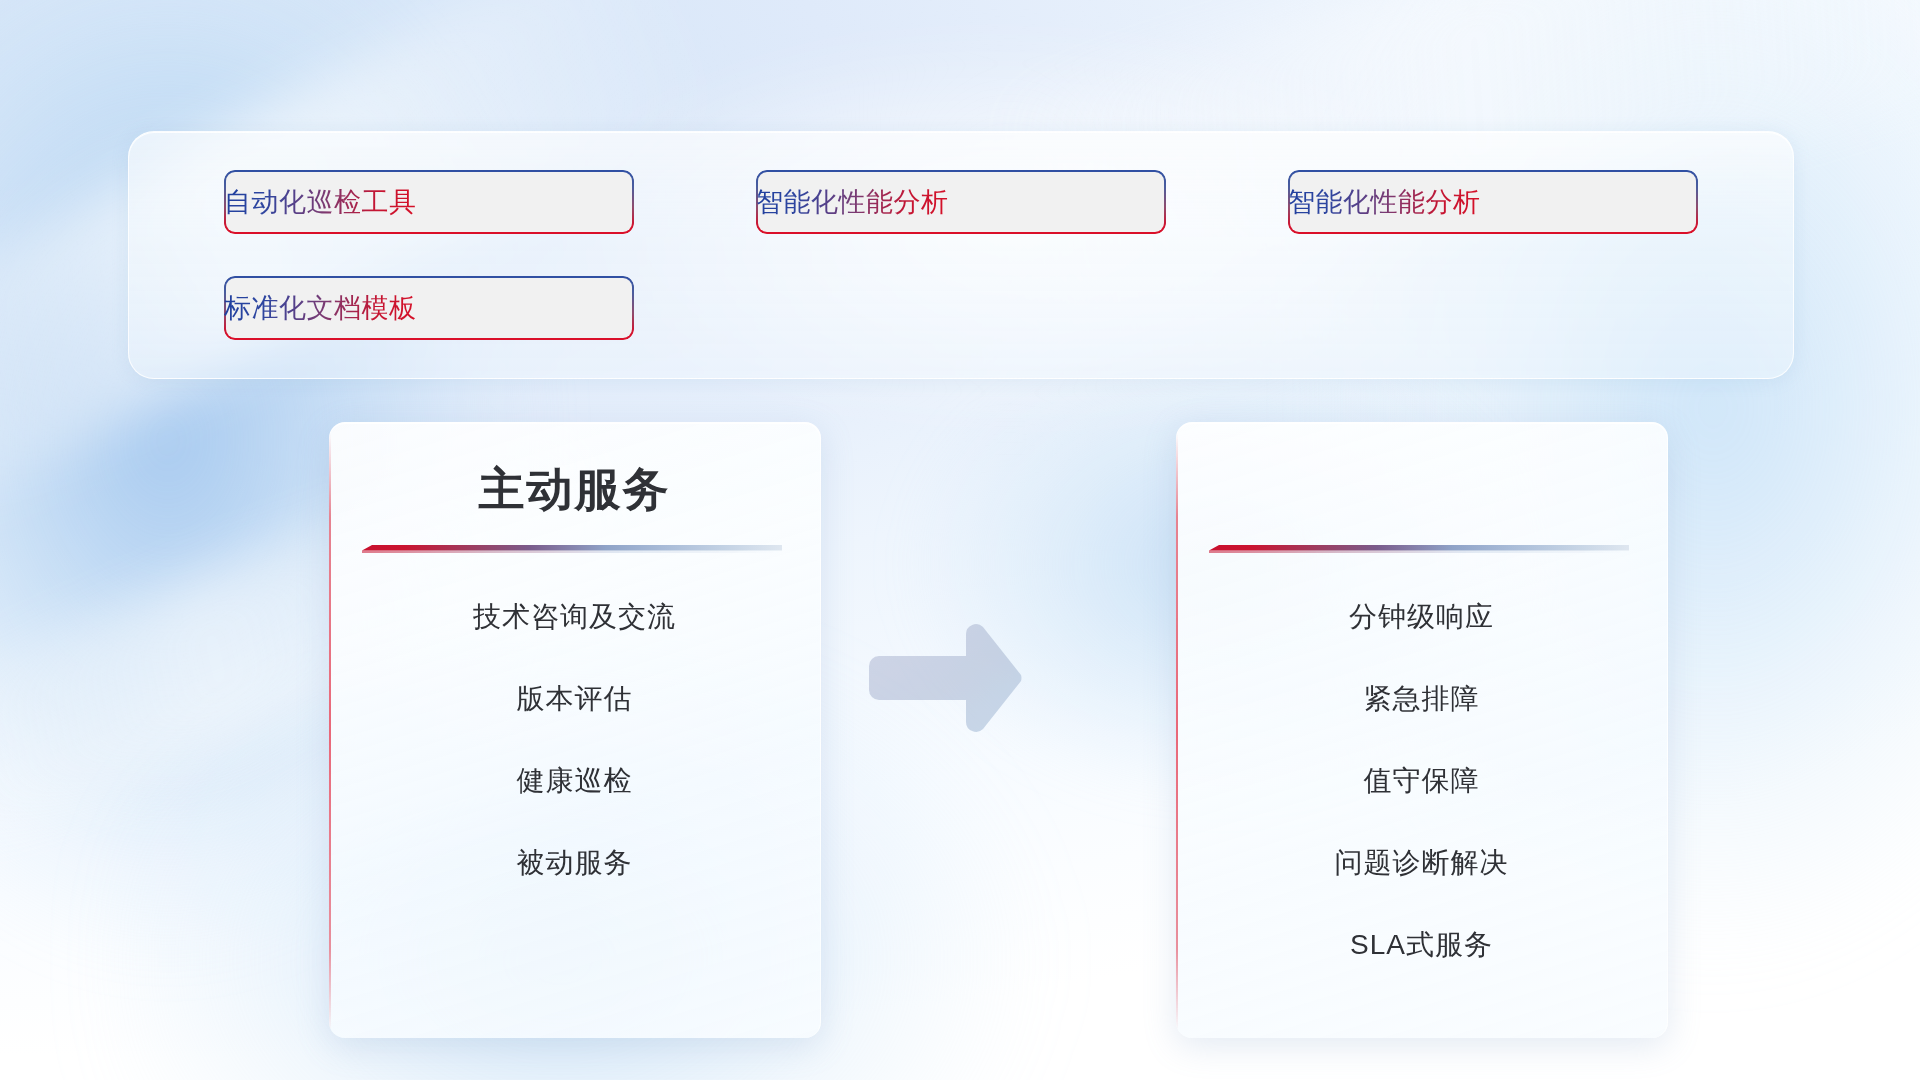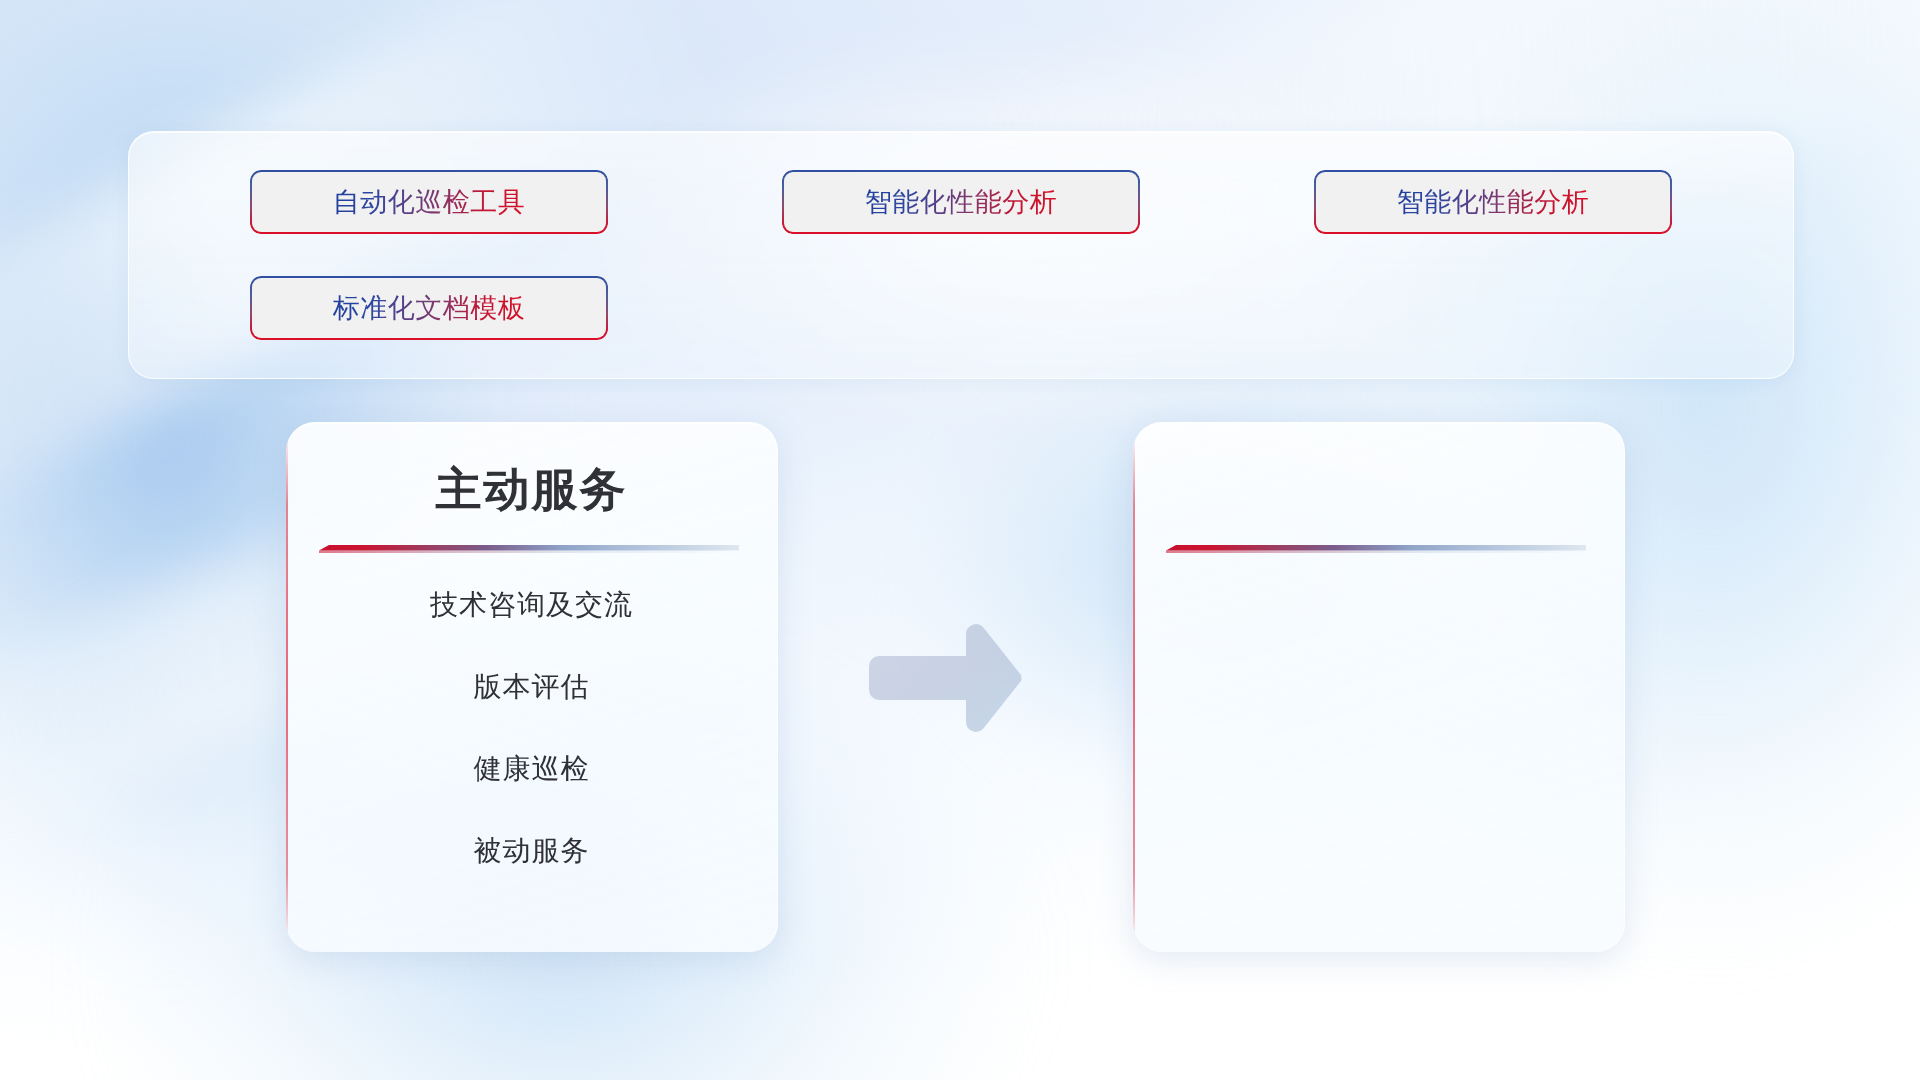--- a/index.html
+++ b/index.html
@@ -66,24 +66,24 @@
     grid-template-columns:repeat(3,1fr);
     grid-template-rows:repeat(2,1fr);
     align-items:center;
     justify-items:center;
     padding:26px 34px;
     box-sizing:border-box;
     row-gap:18px;
   }
   .pill{
     position:relative;
-    width:358px;height:64px;
+    width:410px;height:64px;
     border-radius:11px;
     background:#f1f1f1;
-    display:flex;align-items:center;justify-content:center;
+    display:flex;align-items:center;justify-content:flex-start;
     box-sizing:border-box;
   }
   .pill::before{
     content:"";position:absolute;inset:0;border-radius:11px;
     padding:2px;
     background:linear-gradient(180deg,#2f4fa3 0%,#4a5d9e 26%,#8f4b6d 58%,#cf1330 86%,#dc0f28 100%);
     -webkit-mask:linear-gradient(#000 0 0) content-box, linear-gradient(#000 0 0);
     -webkit-mask-composite:xor;
     mask:linear-gradient(#000 0 0) content-box, linear-gradient(#000 0 0);
     mask-composite:exclude;
@@ -96,28 +96,29 @@
     font-weight:400;
     background:linear-gradient(100deg,#1f3f9e 0%,#2f46a0 22%,#7b3a72 52%,#c51532 78%,#d70f26 100%);
     -webkit-background-clip:text;background-clip:text;
     color:transparent;
     white-space:nowrap;
   }
 
   
   .card{
     position:absolute;
-    width:492px;height:530px;
-    border-radius:29px;
+    width:492px;height:616px;
+    border-radius:16px;
     background:linear-gradient(163deg, rgba(255,255,255,.90) 0%, rgba(252,254,255,.86) 30%, rgba(246,251,255,.80) 62%, rgba(248,252,255,.86) 100%);
     box-shadow:0 8px 34px rgba(113,152,197,.20), 0 1px 0 rgba(255,255,255,.9) inset;
     overflow:hidden;
     box-sizing:border-box;
     border-top:1px solid rgba(255,255,255,.9);
     border-right:1px solid rgba(255,255,255,.7);
+    margin-left:43px;
   }
   .card::after{
     content:"";position:absolute;left:0;top:10px;bottom:6px;width:2px;
     background:linear-gradient(180deg, rgba(226,120,135,0) 0%, rgba(226,110,126,.85) 14%, rgba(232,96,114,.95) 50%, rgba(228,116,132,.80) 86%, rgba(226,120,135,0) 100%);
     border-radius:2px;
   }
   .card-left{left:286px;top:422px;}
   .card-right{left:1133px;top:422px;}
 
   .card-title{
@@ -135,21 +136,21 @@
     position:absolute;inset:0;
     background:linear-gradient(92deg,#c8102e 0%,#ca1430 10%,#9a3f63 27%,#7a5c8c 40%,#8fa3c8 58%,#a9bcd8 72%,#c3d2e4 86%,#dfe7f0 100%);
     clip-path:polygon(10px 0, 100% 0, 100% 42%, 0 42%);
   }
   .divider-tail{
     position:absolute;inset:0;
     background:linear-gradient(92deg, rgba(200,16,46,.55) 0%, rgba(150,60,100,.35) 30%, rgba(150,170,205,.25) 60%, rgba(223,231,240,0) 100%);
     clip-path:polygon(0 42%, 100% 42%, 100% 62%, 0 62%);
   }
   .card-items{
-    position:absolute;left:0;right:0;top:163px;
+    position:absolute;left:0;right:0;top:175px;
     display:flex;flex-direction:column;
     align-items:center;
     gap:44px;
   }
   .card-item{
     font-size:28px;
     color:#2f3136;
     letter-spacing:1px;
     white-space:nowrap;
   }
@@ -225,15 +226,22 @@
       </defs>
       <path d="M10,33 h87 v-22 a10,10 0 0 1 17,-7 l38,48 a10,10 0 0 1 0,6 l-38,48 a10,10 0 0 1 -17,-7 v-22 h-87 a10,10 0 0 1 -10,-10 v-24 a10,10 0 0 1 10,-10 z" fill="url(#arrGrad)"></path>
     </svg>
   </div>
 
   <div class="card card-right">
     <div class="divider-wrap">
       <div class="divider"></div>
       <div class="divider-tail"></div>
     </div>
+    <div class="card-items">
+      <div class="card-item">分钟级响应</div>
+      <div class="card-item">紧急排障</div>
+      <div class="card-item">值守保障</div>
+      <div class="card-item">问题诊断解决</div>
+      <div class="card-item">SLA式服务</div>
+    </div>
   </div>
 
 </div>
 
 </body></html>

